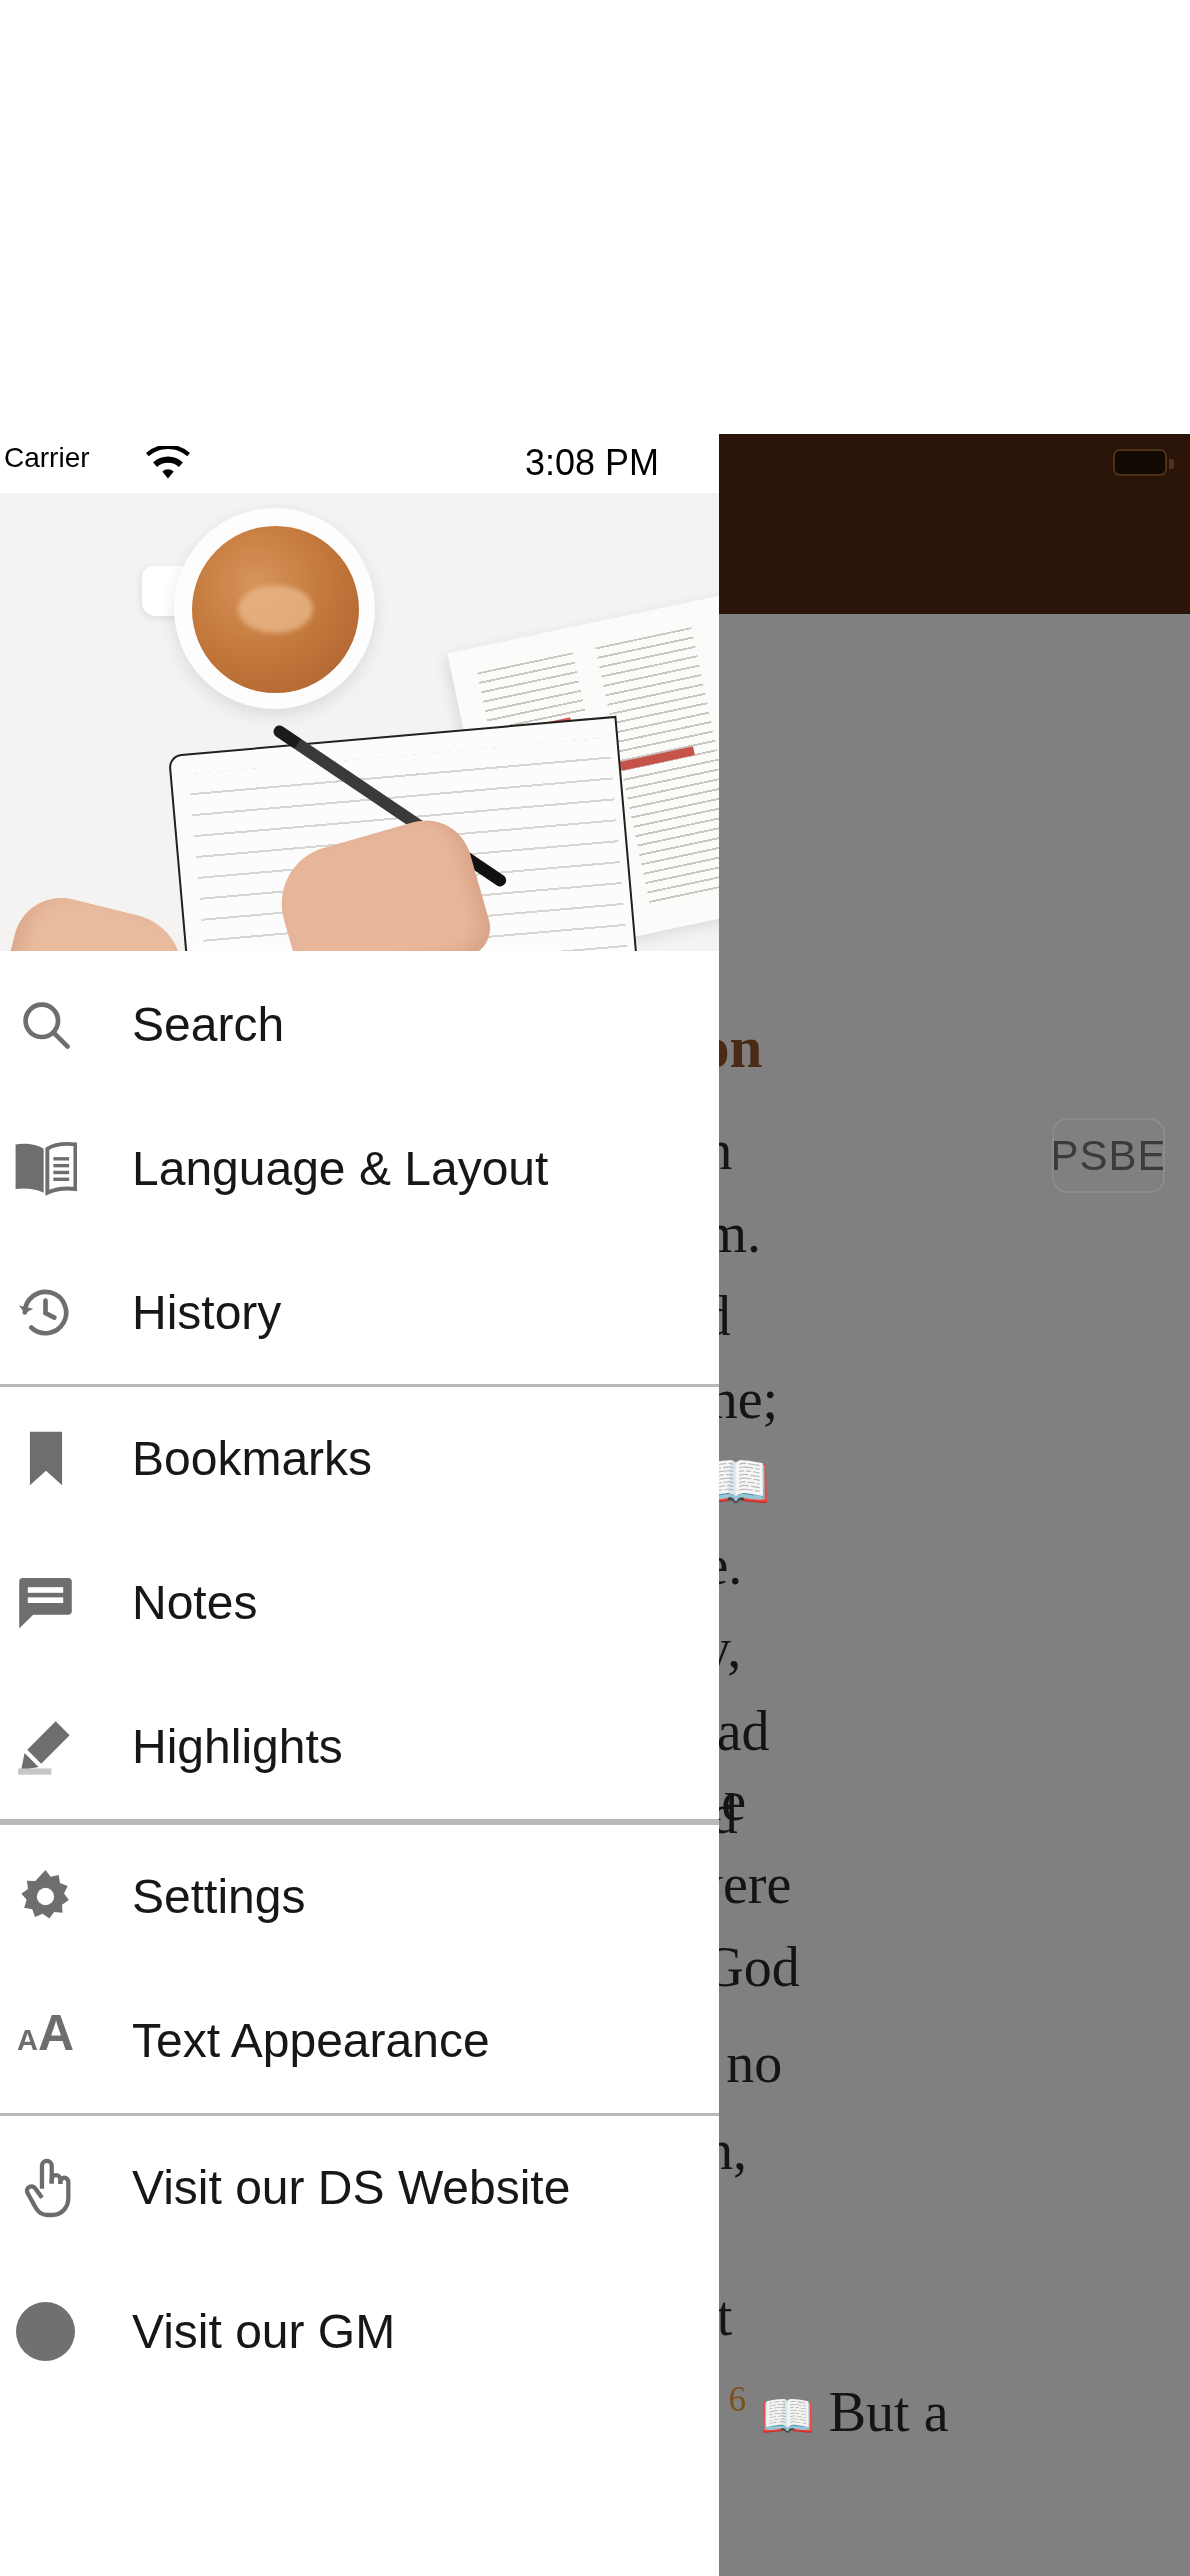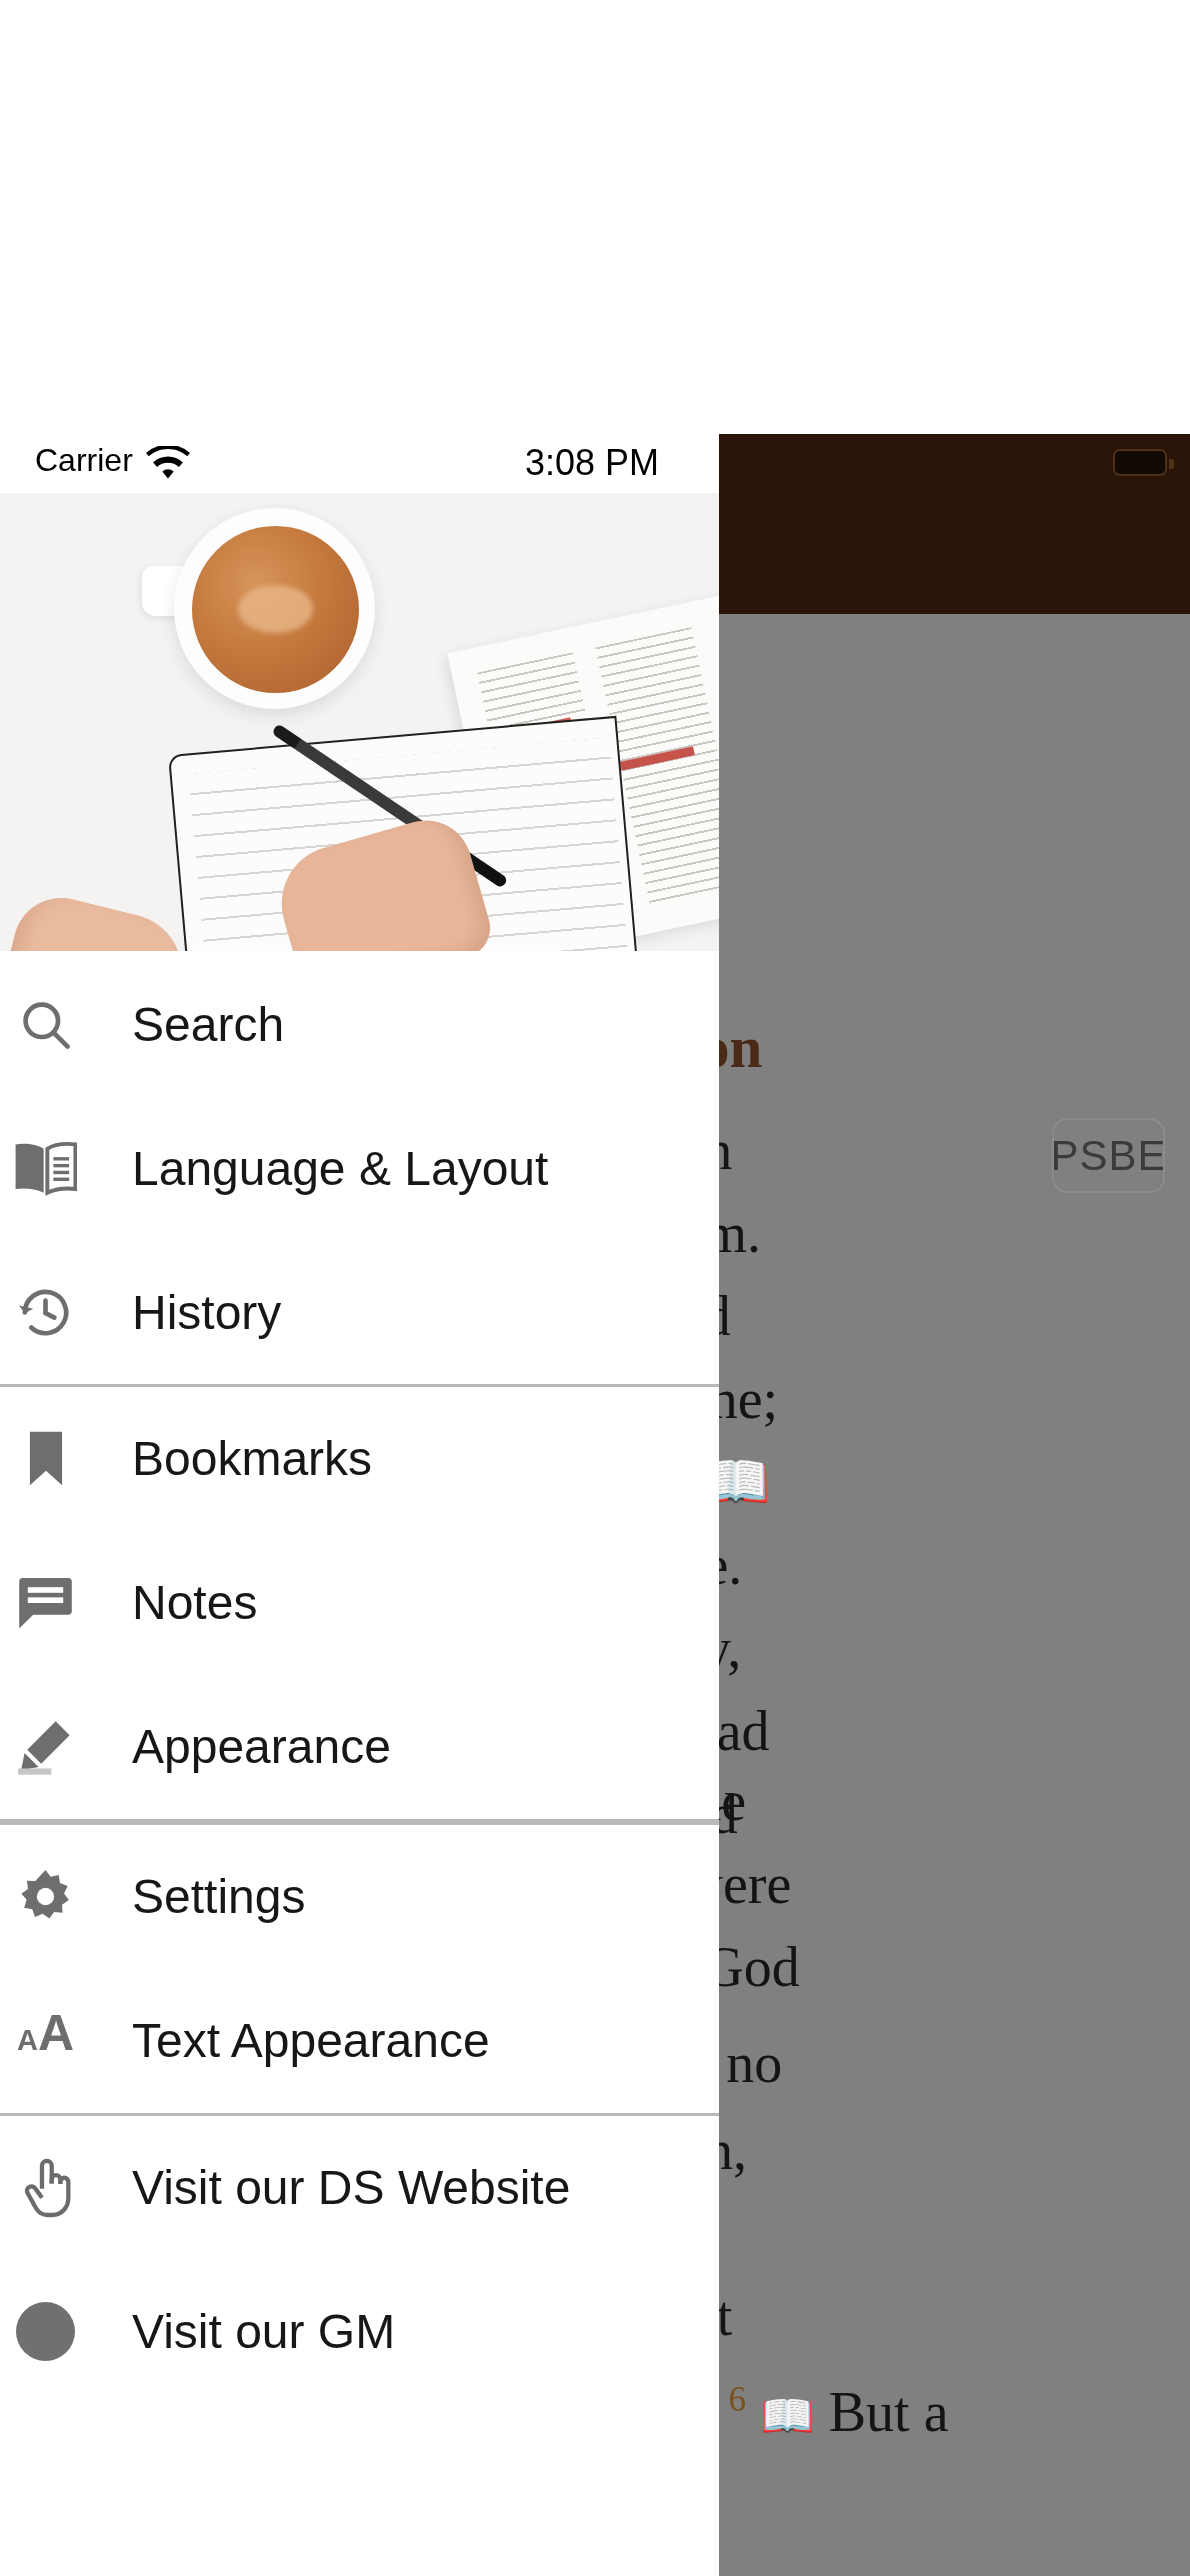--- a/index.html
+++ b/index.html
@@ -163,22 +163,22 @@
   .drawer-statusbar {
     position: absolute;
     left: 0; top: 0;
     width: 719px; height: 59px;
     background: #ffffff;
     color: #000000;
     font-size: 36px;
   }
   .sb-carrier {
     position: absolute;
-    left: 35px; top: 7.7px;
-    font-size: 32px;
+    left: 4px; top: 7.7px;
+    font-size: 28px;
   }
   .sb-wifi {
     position: absolute;
     left: 146px; top: 11.5px;
   }
   .sb-time {
     position: absolute;
     left: 525px; top: 7.7px;
     font-size: 36px;
     font-weight: 400;
@@ -512,21 +512,21 @@
           </div>
 
           <div class="menu-item">
             <span class="menu-icon">
               <svg width="59" height="59" viewBox="0 0 22 22" fill="currentColor">
                 <path d="M14.8 1.6l5.2 5.2-10.6 10.6-5.2-5.2L14.8 1.6z"></path>
                 <path d="M3.2 13.4l5.2 5.2-6.5 1.3 1.3-6.5z"></path>
                 <rect x="0.8" y="19.2" width="12.4" height="2.3" fill="#c6c6c6"></rect>
               </svg>
             </span>
-            <span class="menu-label">Appearance</span>
+            <span class="menu-label">Highlights</span>
           </div>
         </div>
 
         <div class="menu-sep"></div>
 
 
         <div class="menu-sep"></div>
 
         <div class="menu-group">
           <div class="menu-item">

